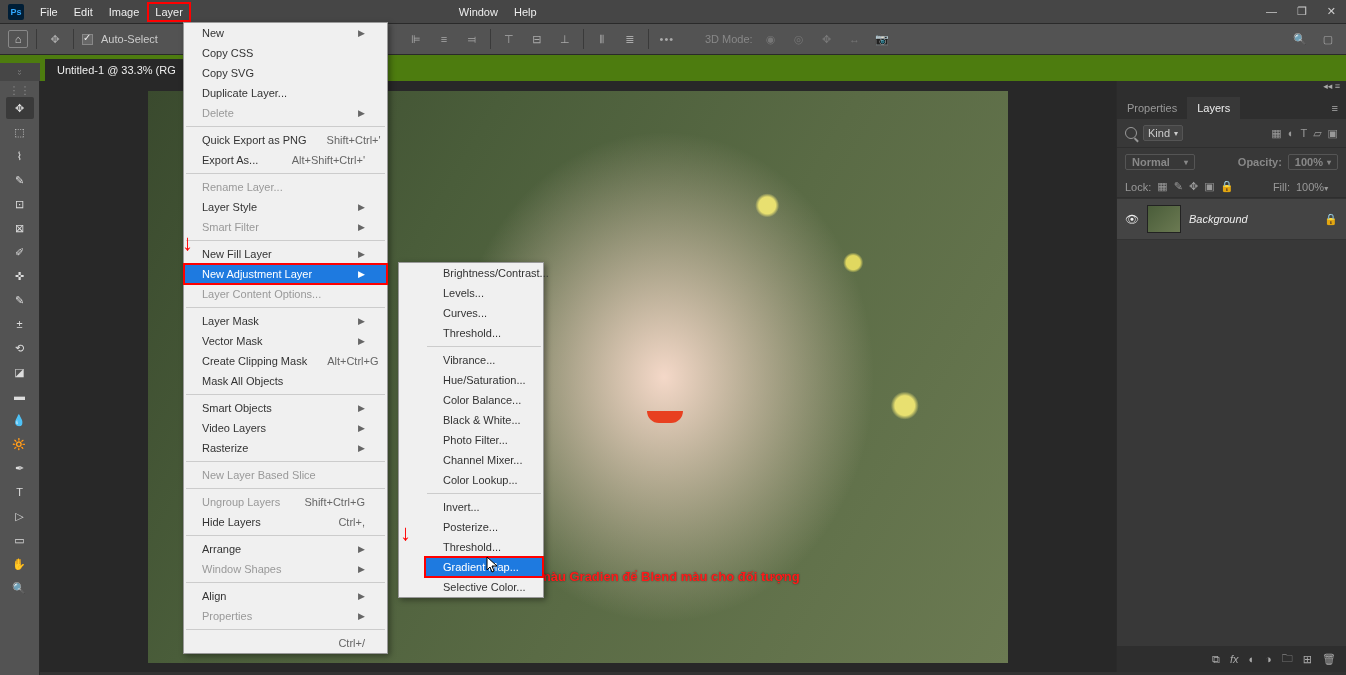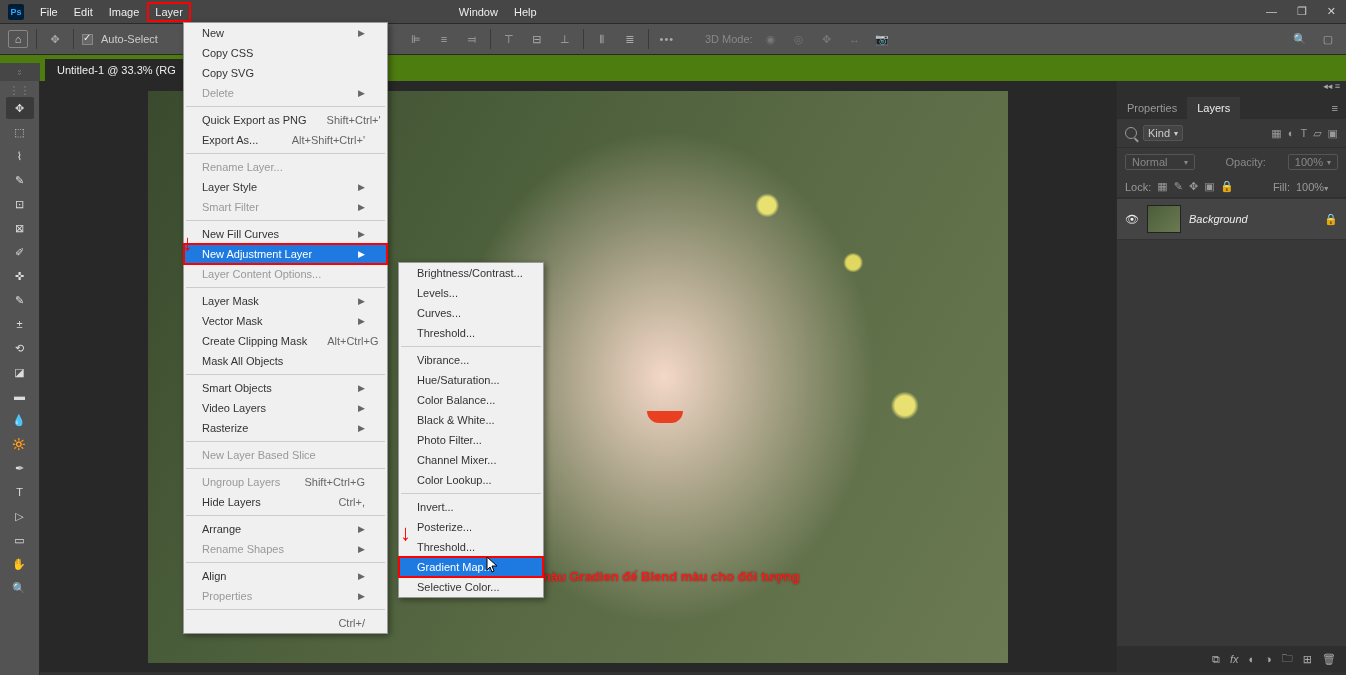--- a/index.html
+++ b/index.html
@@ -34,21 +34,21 @@
 .panel-tabs { display: flex; background: #2e2e2e; height: 24px; align-items: flex-end; }
 .ptab { padding: 5px 10px; color: #999; cursor: pointer; }
 .ptab.active { background: #383838; color: #eee; }
 .panel-tabs .menu-dots { margin-left: auto; padding: 5px 8px; color: #aaa; cursor: pointer; }
 .filter-row { padding: 6px 8px; display: flex; align-items: center; gap: 6px; border-bottom: 1px solid #2e2e2e; }
 .filter-row .search { width: 12px; height: 12px; border: 1.5px solid #999; border-radius: 50%; position: relative; }
 .filter-row .search::after { content: ""; position: absolute; width: 5px; height: 1.5px; background: #999; transform: rotate(45deg); bottom: -2px; right: -3px; }
 .filter-row .kind { flex:1; color: #ccc; }
 .filter-row .kind-dd { border: 1px solid #555; padding: 1px 4px; border-radius: 2px; display: inline-flex; align-items: center; gap: 4px; background:#444;}
 .filter-row .ficons { display: flex; gap: 6px; color: #999; }
-.blend-row { padding: 6px 8px; display: flex; align-items: center; gap: 22px; color: #888; }
+.blend-row { padding: 6px 8px; display: flex; align-items: center; gap: 6px; color: #888; font-weight: bold; }
 .blend-row .dd { border: 1px solid #555; padding: 1px 6px; border-radius: 2px; color: #888; display: inline-flex; align-items: center; gap: 4px; min-width: 70px; background:#383838;}
 .lock-row { padding: 4px 8px; display: flex; align-items: center; gap: 6px; color: #999; border-bottom: 1px solid #2e2e2e;}
 .layer-entry { padding: 6px 8px; display: flex; align-items: center; gap: 8px; background: #444; border-top: 1px solid #333; border-bottom: 1px solid #333; }
 .layer-entry .eye { width: 14px; color: #eee; }
 .layer-entry .thumb { width: 34px; height: 28px; background: linear-gradient(135deg,#4a5d3a,#6b7a52); border: 1px solid #222; }
 .layer-entry .name { flex: 1; font-style: italic; color: #eee; }
 .layer-entry .lock { color: #ccc; }
 .panel-footer { position: absolute; bottom: 0; left: 0; right: 0; height: 26px; background: #2e2e2e; display: flex; align-items: center; justify-content: flex-end; gap: 10px; padding: 0 10px; color: #aaa; }
 .menu { position: absolute; background: #f0f0f0; color: #333; border: 1px solid #999; box-shadow: 2px 2px 6px rgba(0,0,0,0.4); z-index: 100; }
 .menu-item { padding: 4px 22px 4px 18px; display: flex; justify-content: space-between; align-items: center; cursor: pointer; white-space: nowrap; font-size: 12px; }
@@ -225,20 +225,23 @@
     <div class="menu-item">
       <span>New</span>
       <span class="arrow">▶</span>
     </div>
     <div class="menu-item">
       <span>Copy CSS</span>
     </div>
     <div class="menu-item">
       <span>Copy SVG</span>
     </div>
+    <div class="menu-item">
+      <span>Duplicate Layer...</span>
+    </div>
     <div class="menu-item disabled">
       <span>Delete</span>
       <span class="arrow">▶</span>
     </div>
     <div class="menu-sep"></div>
     <div class="menu-item">
       <span>Quick Export as PNG</span>
       <span class="shortcut">Shift+Ctrl+'</span>
     </div>
     <div class="menu-item">
@@ -252,21 +255,21 @@
     <div class="menu-item">
       <span>Layer Style</span>
       <span class="arrow">▶</span>
     </div>
     <div class="menu-item disabled">
       <span>Smart Filter</span>
       <span class="arrow">▶</span>
     </div>
     <div class="menu-sep"></div>
     <div class="menu-item">
-      <span>New Fill Curves</span>
+      <span>New Fill Layer</span>
       <span class="arrow">▶</span>
     </div>
     <div class="menu-item highlighted red-box">
       <span>New Adjustment Layer</span>
       <span class="arrow">▶</span>
     </div>
     <div class="menu-item disabled">
       <span>Layer Content Options...</span>
     </div>
     <div class="menu-sep"></div>
@@ -310,40 +313,40 @@
     <div class="menu-item">
       <span>Hide Layers</span>
       <span class="shortcut">Ctrl+,</span>
     </div>
     <div class="menu-sep"></div>
     <div class="menu-item">
       <span>Arrange</span>
       <span class="arrow">▶</span>
     </div>
     <div class="menu-item disabled">
-      <span>Rename Shapes</span>
+      <span>Window Shapes</span>
       <span class="arrow">▶</span>
     </div>
     <div class="menu-sep"></div>
     <div class="menu-item">
       <span>Align</span>
       <span class="arrow">▶</span>
     </div>
     <div class="menu-item disabled">
       <span>Properties</span>
       <span class="arrow">▶</span>
     </div>
     <div class="menu-sep"></div>
     <div class="menu-item">
       <span></span>
       <span class="shortcut">Ctrl+/</span>
     </div>
   </div>
 
-<div class="menu" id="adj-submenu" style="left:398px; top:262px; width:146px;">
+<div class="menu" id="adj-submenu" style="left:398px; top:262px; width:146px;padding-left:26px;">
     <div class="menu-item">
       <span>Brightness/Contrast...</span>
     </div>
     <div class="menu-item">
       <span>Levels...</span>
     </div>
     <div class="menu-item">
       <span>Curves...</span>
     </div>
     <div class="menu-item">

